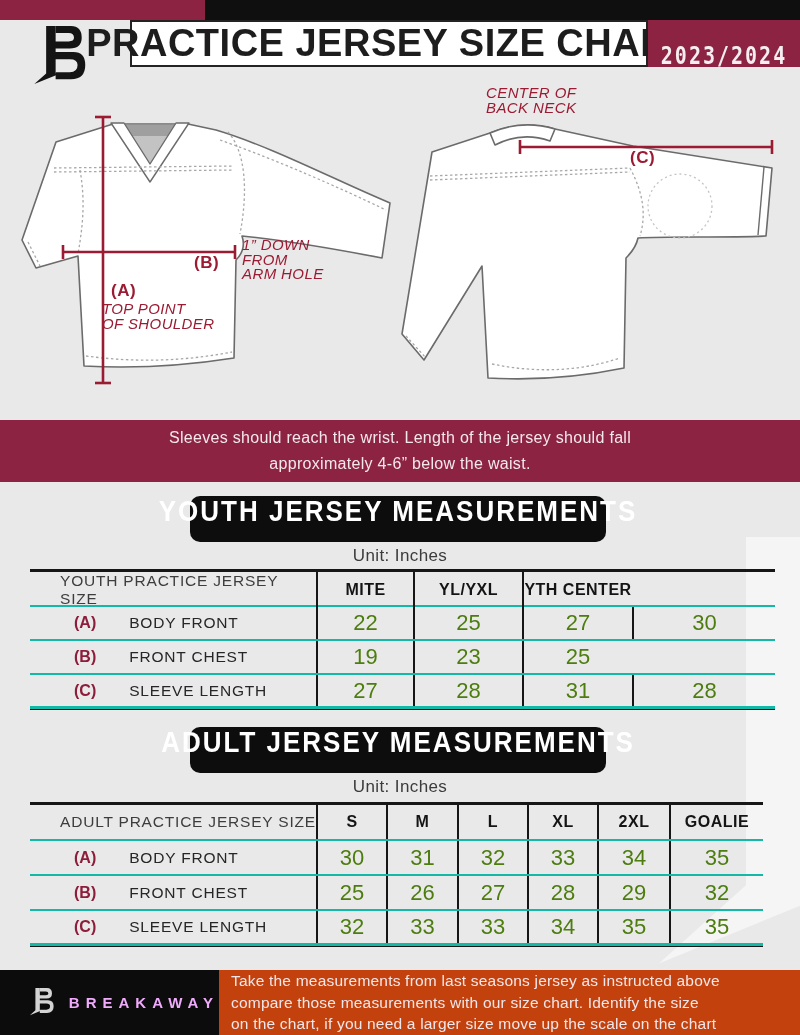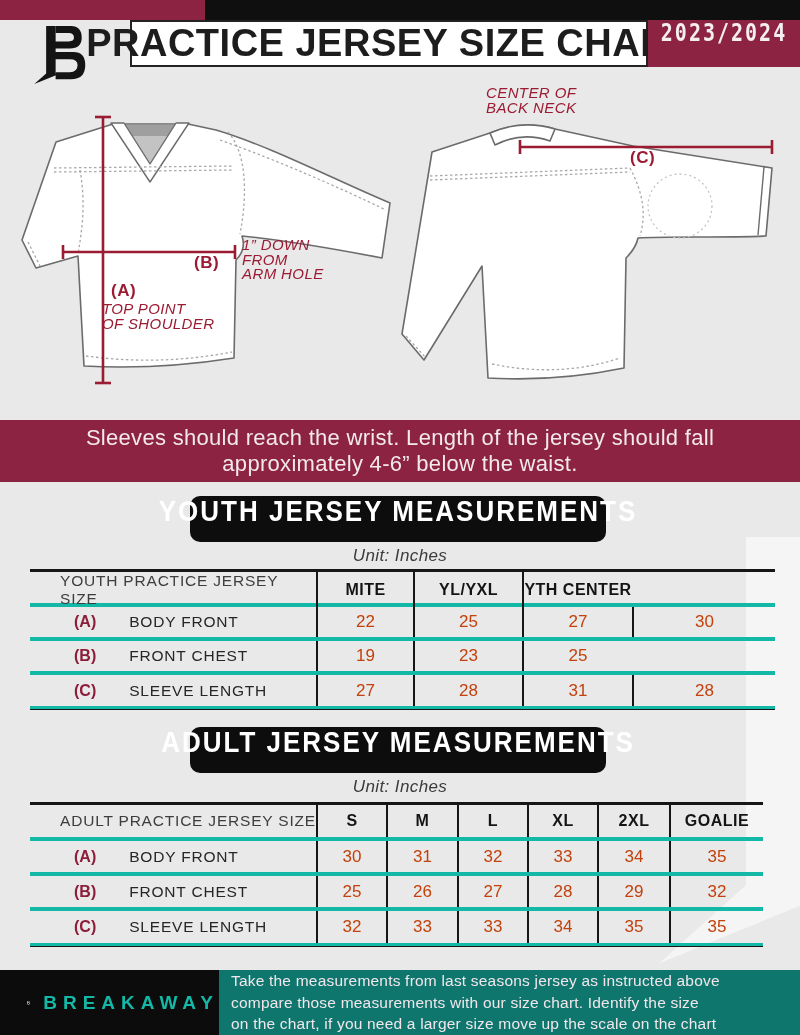--- a/index.html
+++ b/index.html
@@ -16,73 +16,73 @@
   .strip-black { position:absolute; left:205px; top:0; width:595px; height:20px; background:#0f0f0f; z-index:2; }
   .logo-main { position:absolute; left:26px; top:21px; z-index:3; }
   .title-box {
     position:absolute; left:130px; top:20px; width:518px; height:47px;
     background:#ffffff; border:2px solid #232323; z-index:3;
     display:flex; align-items:center; justify-content:center;
   }
   .title-box span { font-weight:bold; font-size:38px; color:#1d1d1d; letter-spacing:.5px; white-space:nowrap; }
   .version-box {
     position:absolute; left:648px; top:20px; width:152px; height:47px;
-    background:#8C2342; z-index:3; display:flex; align-items:flex-start; justify-content:center;
+    background:#8C2342; z-index:3; display:flex; align-items:flex-end; justify-content:center;
   }
   .version-box span {
     font-family:"DejaVu Sans Mono", monospace; font-weight:bold; font-size:20px;
     color:#f5eef1; letter-spacing:2px; transform:scaleY(1.25); white-space:nowrap;
   }
   
   .diagram { position:absolute; z-index:1; }
   .annot { position:absolute; z-index:4; color:#9B1B33; white-space:pre-line; }
   .annot.key  { font-weight:bold; font-size:17px; letter-spacing:.5px; }
   .annot.note { font-style:italic; font-size:15px; line-height:14.5px; letter-spacing:.4px; }
   
   .notice {
     position:absolute; left:0; top:420px; width:800px; height:62px; background:#8C2342; z-index:2;
     display:flex; align-items:center; justify-content:center; text-align:center;
   }
-  .notice span { color:#f3e9ed; font-size:22px; line-height:26px; white-space:pre-line; letter-spacing:.3px; }
+  .notice span { color:#f3e9ed; font-size:16px; line-height:26px; white-space:pre-line; letter-spacing:.3px; }
   
   .sec-banner {
     position:absolute; left:190px; width:416px; height:46px; background:#0d0d0d; border-radius:10px;
     display:flex; align-items:flex-start; justify-content:center; z-index:2;
   }
   .sec-banner span {
     color:#fff; font-weight:bold; font-size:26px; letter-spacing:2px;
     transform:scaleY(1.15); white-space:nowrap;
   }
   .unit { position:absolute; left:0; width:800px; text-align:center; z-index:2;
-          font-style:italic; font-size:17px; color:#3b3b3b; letter-spacing:.4px; }
+          font-size:17px; color:#3b3b3b; letter-spacing:.4px; }
   
   .size-table { position:absolute; left:30px; z-index:2; border-top:3px solid #161616; border-bottom:1px solid #161616; }
-  .t-row { display:grid; border-bottom:4px solid #14b8a6; align-items:stretch; }
+  .t-row { display:grid; border-bottom:2px solid #14b8a6; align-items:stretch; }
   .t-row:last-child { border-bottom-width:3px; }
   .yt .t-row { grid-template-columns:286px 97px 109px 110px 1fr; }
   .at .t-row { grid-template-columns:286px 70px 71px 70px 70px 72px 1fr; }
   .cell { display:flex; align-items:center; justify-content:center; }
   .cell.v { border-left:2px solid #161616; }
   .head-label { justify-content:flex-start; padding-left:30px;
                 font-size:15.5px; color:#3d3d3d; letter-spacing:.8px; }
   .head-size  { font-weight:bold; font-size:16px; color:#141414; letter-spacing:.5px; }
   .row-label  { justify-content:flex-start; padding-left:44px; gap:9px; }
   .row-label .k { color:#8C1D3B; font-weight:bold; font-size:16px; }
   .row-label .n { color:#262626; font-size:15.5px; letter-spacing:.8px;margin-left:24px; }
-  .val { font-size:17px; color:#c2410c; }
+  .val { font-size:22px; color:#4d7c0f; }
   .yt .t-row { height:34px; } .yt .t-row.hdr { height:35px; }
   .at .t-row { height:35px; } .at .t-row.hdr { height:36px; }
   
   .footer-black {
     position:absolute; left:0; top:970px; width:219px; height:65px; background:#0c0c0c; z-index:5;
     display:flex; align-items:center; padding-left:26px; gap:13px;
   }
-  .footer-black .wordmark { color:#14b8a6; font-weight:bold; font-size:19px; letter-spacing:6px; }
+  .footer-black .wordmark { color:#f0abfc; font-weight:bold; font-size:15px; letter-spacing:6px; }
   .footer-red {
-    position:absolute; left:219px; top:970px; width:581px; height:65px; background:#0f766e; z-index:5;
+    position:absolute; left:219px; top:970px; width:581px; height:65px; background:#c2410c; z-index:5;
     display:flex; align-items:center; padding-left:12px;
   }
   .footer-red span { color:#f1e7eb; font-size:15.5px; line-height:21.5px; white-space:pre-line; letter-spacing:.2px; }
 </style>
 </head>
 <body>
 
 <div class="page">
 
   <svg class="watermark" width="470" height="560" viewBox="0 0 108 116">

